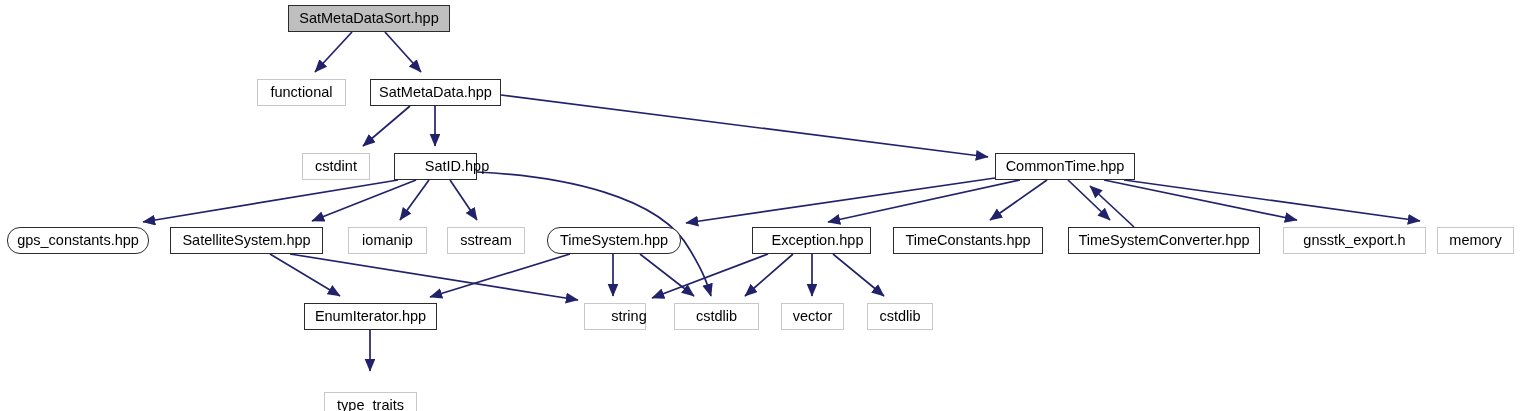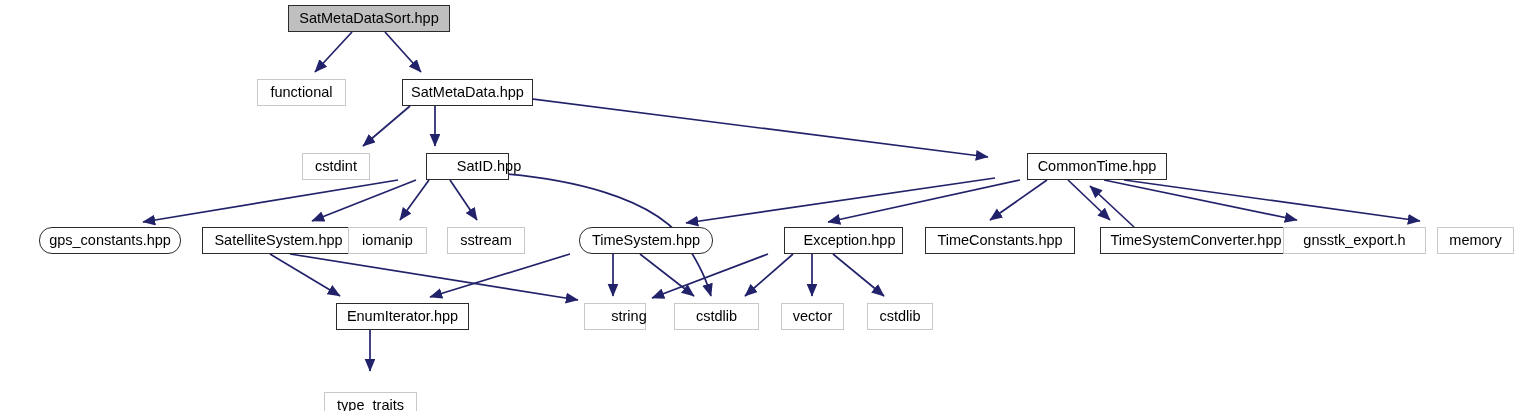--- a/index.html
+++ b/index.html
@@ -19,21 +19,21 @@
     align-items:center;
     justify-content:center;
     background:#ffffff;
     border:1px solid #c8c8c8;
     color:#000000;
     font-size:14.5px;
     line-height:1;
     white-space:nowrap;
     z-index:5;
   }
-  .node.local{border:1.6px solid #2b2b2b;margin-left:32px;}
+  .node.local{border:1.6px solid #2b2b2b;}
   .node.root{background:#bfbfbf;border:1.6px solid #2b2b2b;}
 </style>
 </head>
 <body>
 
 <div id="graph">
   <svg id="edge-layer" viewBox="0 0 1521 411" xmlns="http://www.w3.org/2000/svg">
     <defs>
       <marker id="arrow" markerWidth="9" markerHeight="9" refX="7.2" refY="3.2" orient="auto" markerUnits="strokeWidth">
         <path d="M0,0 L7.6,3.2 L0,6.4 z" fill="#22226b"></path>

